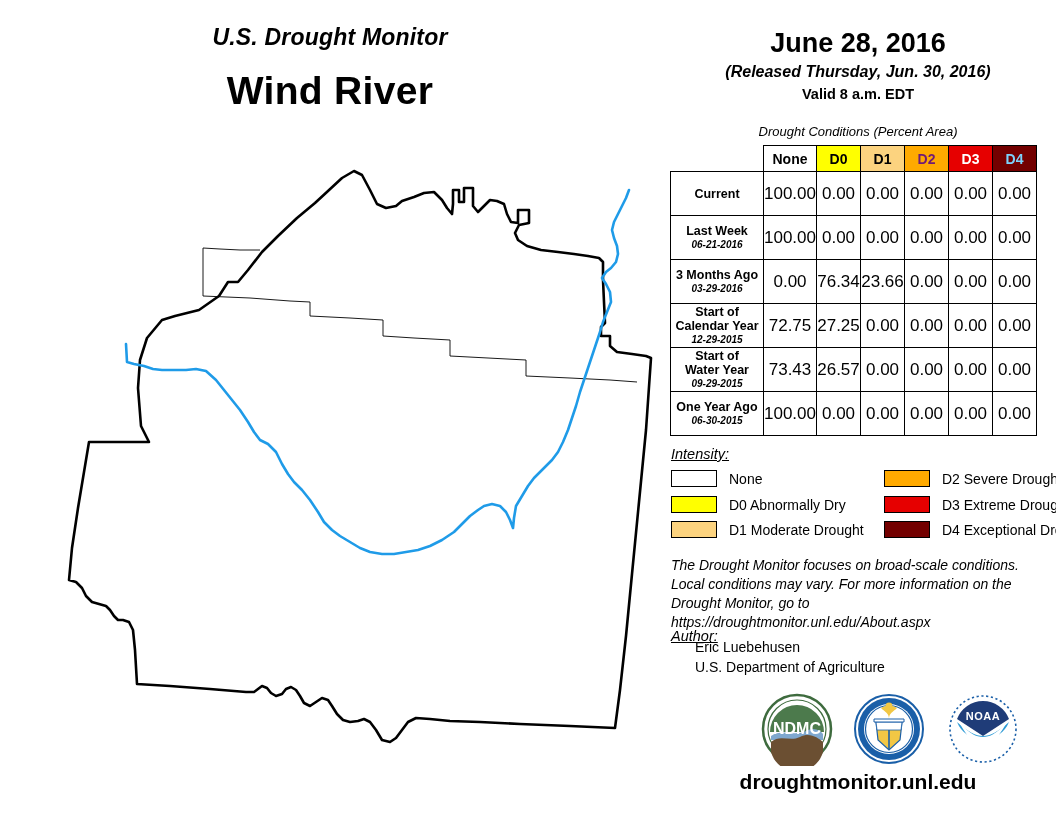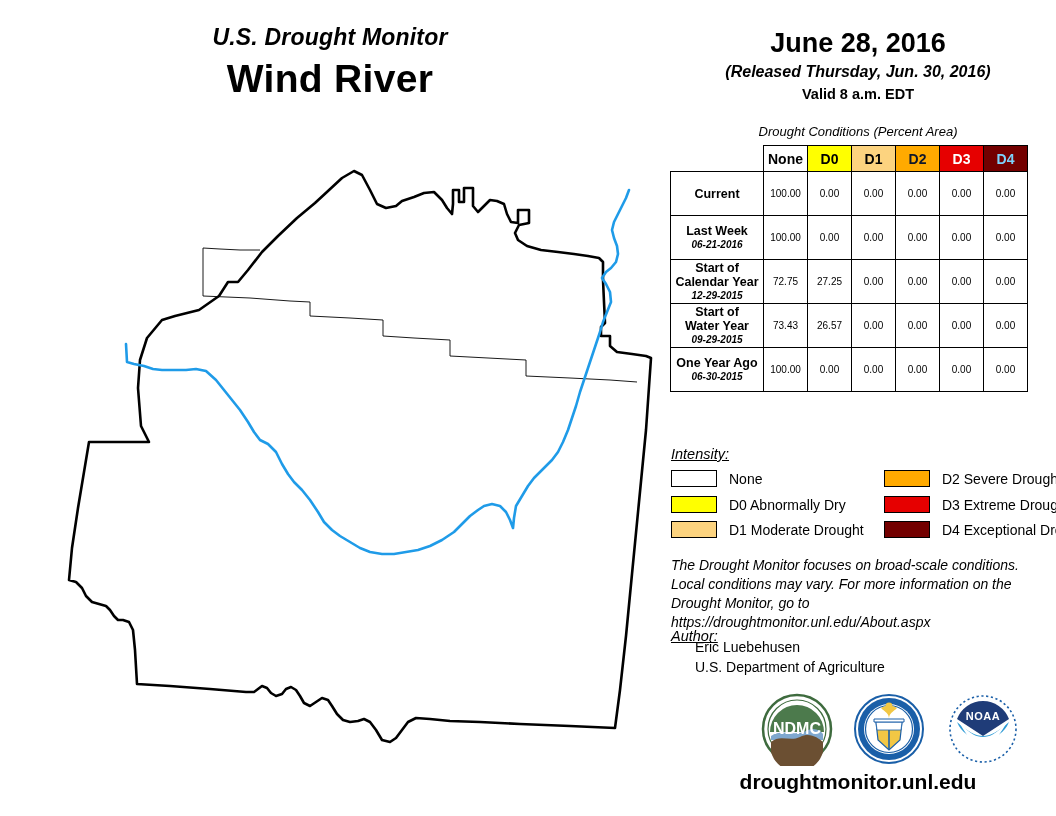--- a/index.html
+++ b/index.html
@@ -5,21 +5,21 @@
   html,body{margin:0;padding:0;background:#fff;}
   body{
     width:1056px;height:816px;position:relative;overflow:hidden;
     font-family:"Liberation Sans", sans-serif;color:#000;
   }
   .abs{position:absolute;}
 
   
   #map-title-block{left:0;top:24px;width:660px;text-align:center;}
   #map-title-sub{font-size:23px;font-weight:bold;font-style:italic;letter-spacing:.2px;}
-  #map-title-main{font-size:39px;font-weight:bold;margin-top:6px;letter-spacing:.3px;}
+  #map-title-main{font-size:39px;font-weight:bold;margin-top:18px;letter-spacing:.3px;}
 
   #date-block{left:660px;top:28px;width:396px;text-align:center;}
   #date-main{font-size:27px;font-weight:bold;}
   #date-released{font-size:16px;font-weight:bold;font-style:italic;margin-top:4px;}
   #date-valid{font-size:14.5px;font-weight:bold;margin-top:5px;}
 
   
   #table-caption{
     left:660px;top:124px;width:396px;text-align:center;
     font-size:13px;font-style:italic;
@@ -27,26 +27,26 @@
   #drought-table{
     left:670px;top:145px;border-collapse:collapse;
     font-size:13px;background:#fff;
   }
   #drought-table td,#drought-table th{
     border:1px solid #000;text-align:center;vertical-align:middle;padding:0;
   }
   #drought-table thead th{height:25px;font-weight:bold;font-size:14px;}
   .rowlabel{width:92px;font-weight:bold;font-size:12.5px;line-height:1.12;padding:3px 2px;}
   .rowlabel .sub{display:block;font-size:10px;font-style:italic;font-weight:bold;margin-top:1px;}
-  .valcell{width:43px;height:43px;font-size:10px;}
+  .valcell{width:43px;height:43px;font-size:17px;}
   .hdr-blank{border-left:none !important;border-top:none !important;}
   th.c-none{background:#fff;color:#000;}
   th.c-d0{background:#FFFF00;color:#000;}
   th.c-d1{background:#FCD37F;color:#000;}
-  th.c-d2{background:#FFAA00;color:#0f172a;}
+  th.c-d2{background:#FFAA00;color:#701a75;}
   th.c-d3{background:#E60000;color:#fff;}
   th.c-d4{background:#730000;color:#7dd3fc;}
   #drought-table tbody tr:first-child .rowlabel{padding-top:6px;padding-bottom:6px;}
 
   
   #intensity-head{left:671px;top:446px;font-size:14.5px;font-style:italic;
      text-decoration:underline;font-weight:normal;}
   .legend-row{position:absolute;display:flex;align-items:center;}
   .swatch{width:46px;height:17px;border:1px solid #000;box-sizing:border-box;flex:none;}
   .legend-label{margin-left:12px;font-size:14px;white-space:nowrap;}
@@ -161,20 +161,32 @@
         </td>
         <td class="valcell">100.00</td>
         <td class="valcell">0.00</td>
         <td class="valcell">0.00</td>
         <td class="valcell">0.00</td>
         <td class="valcell">0.00</td>
         <td class="valcell">0.00</td>
       </tr>
       <tr>
         <td class="rowlabel">
+          <div>3 Months Ago</div>
+          <span class="sub">03-29-2016</span>
+        </td>
+        <td class="valcell">0.00</td>
+        <td class="valcell">76.34</td>
+        <td class="valcell">23.66</td>
+        <td class="valcell">0.00</td>
+        <td class="valcell">0.00</td>
+        <td class="valcell">0.00</td>
+      </tr>
+      <tr>
+        <td class="rowlabel">
           <div>Start of</div>
           <div>Calendar Year</div>
           <span class="sub">12-29-2015</span>
         </td>
         <td class="valcell">72.75</td>
         <td class="valcell">27.25</td>
         <td class="valcell">0.00</td>
         <td class="valcell">0.00</td>
         <td class="valcell">0.00</td>
         <td class="valcell">0.00</td>

